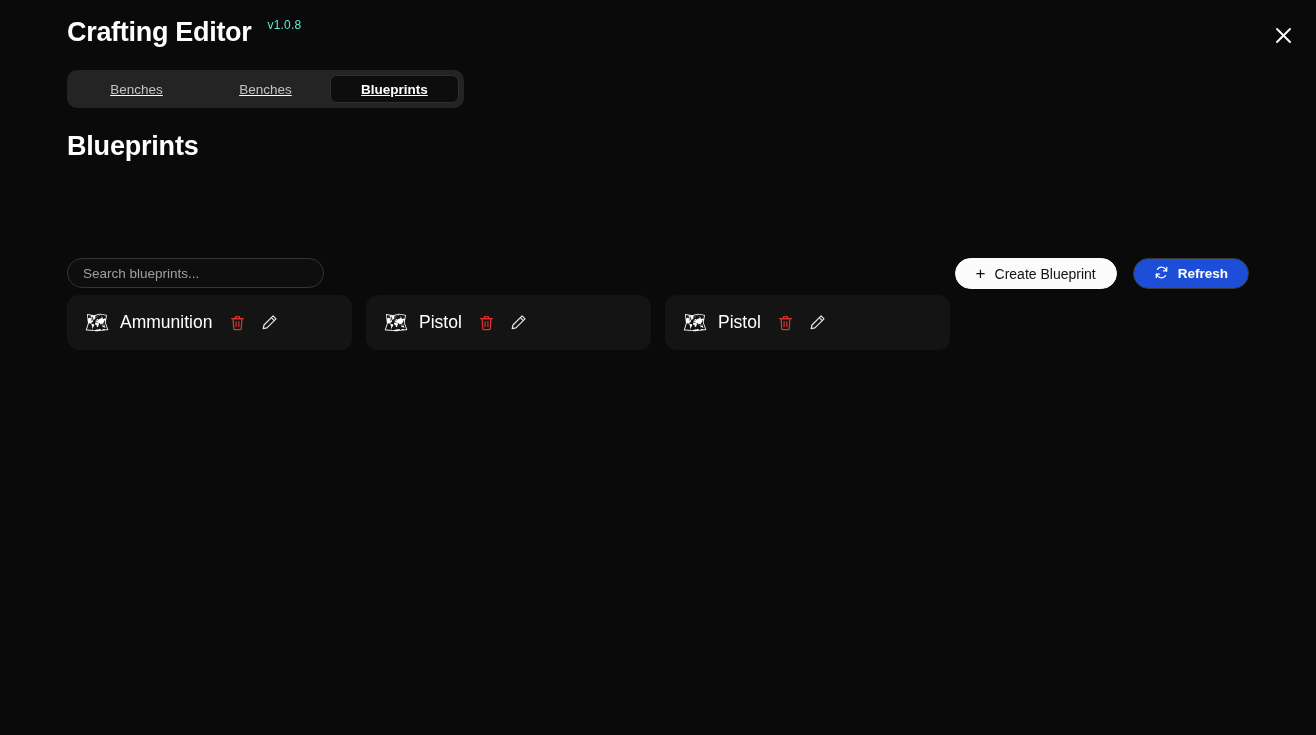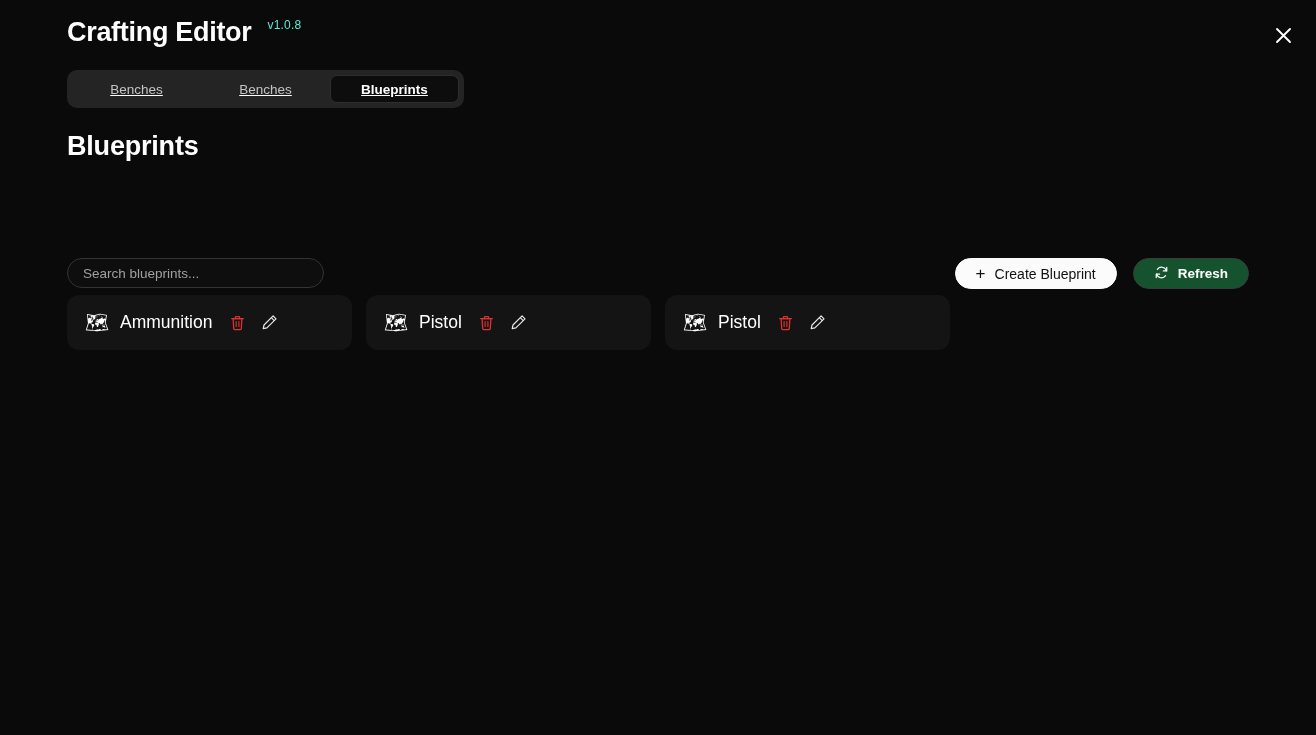--- a/index.html
+++ b/index.html
@@ -174,21 +174,21 @@
   }
 
   .btn-primary {
     background: #fbfbfb;
     color: #111111;
     border: 1px solid #fbfbfb;
   }
   .btn-primary .btn-label { font-weight: normal; font-size: 14px; }
 
   .btn-secondary {
-    background: #14532d;
+    background: #1d4ed8;
     color: #ffffff;
     border: 1px solid #3a3a3a;
   }
 
   .icon-plus { font-size: 17px; line-height: 1; font-weight: normal; }
 
   
   .card-grid {
     position: absolute;
     left: 67px;

